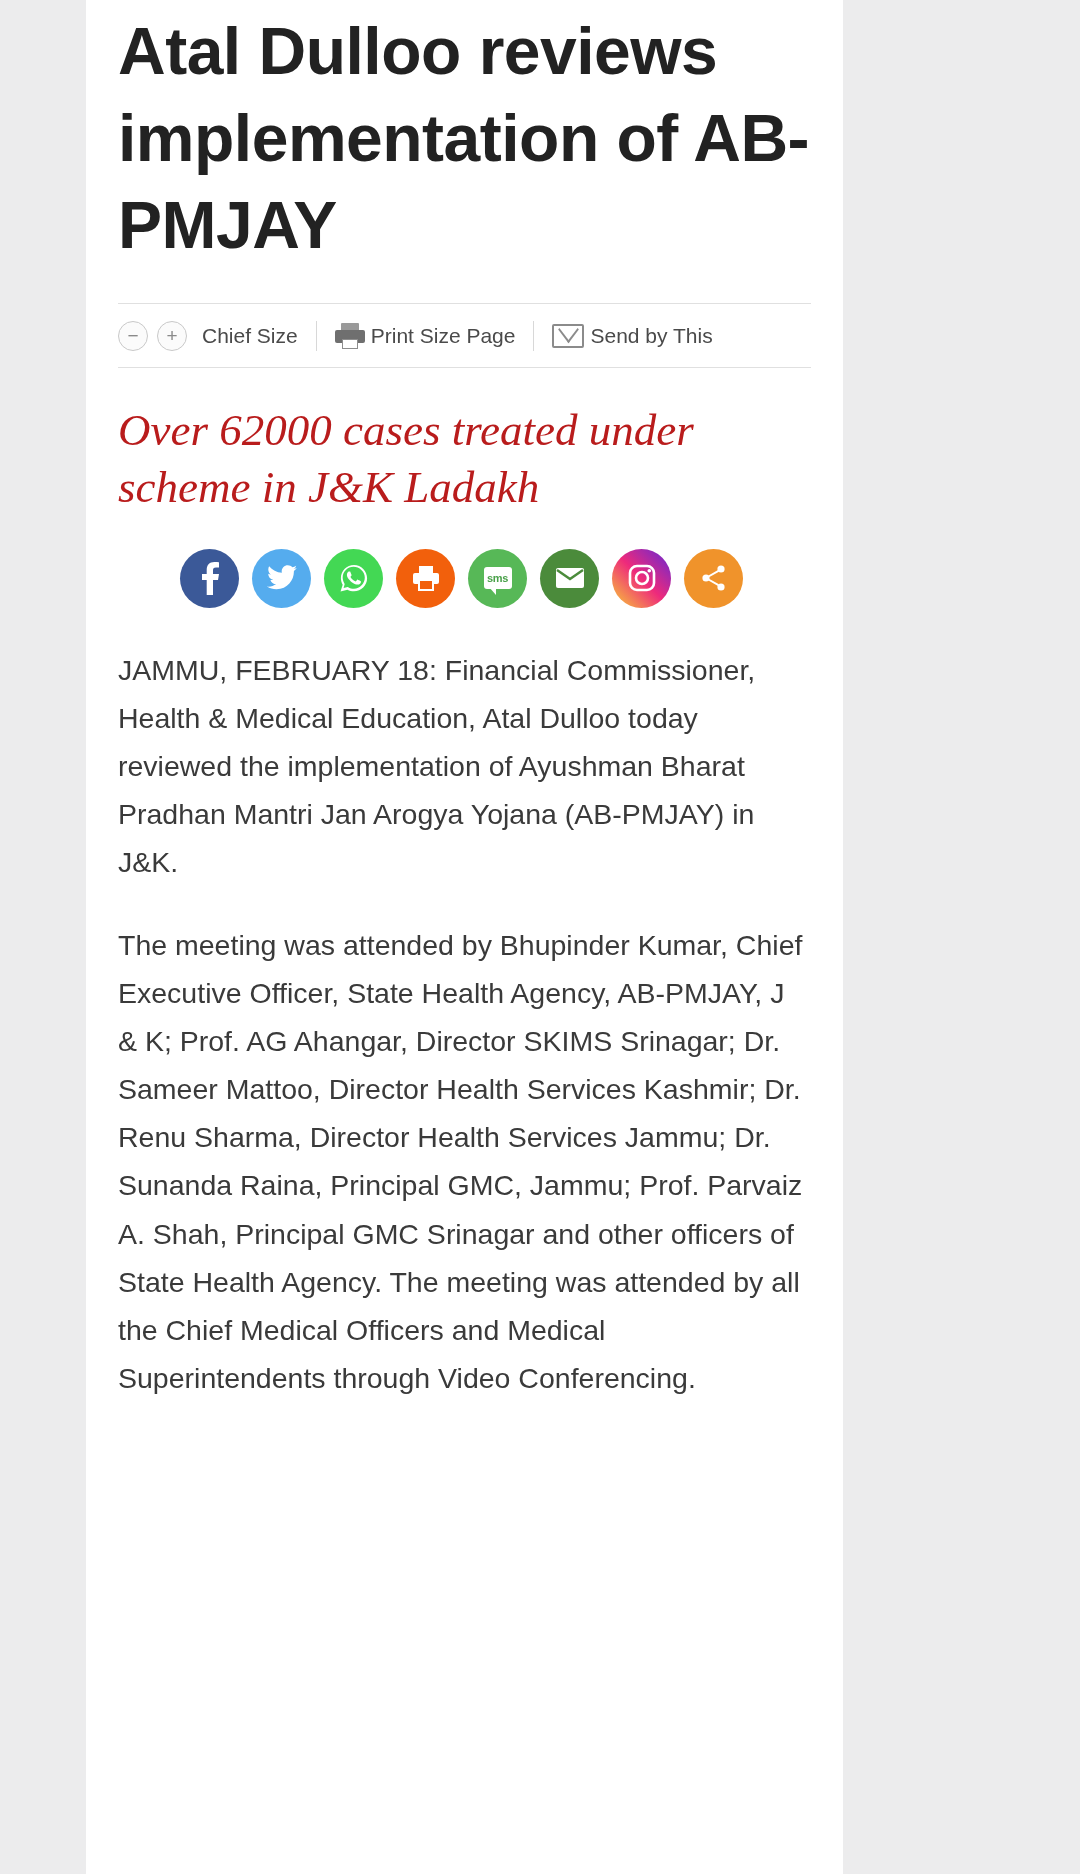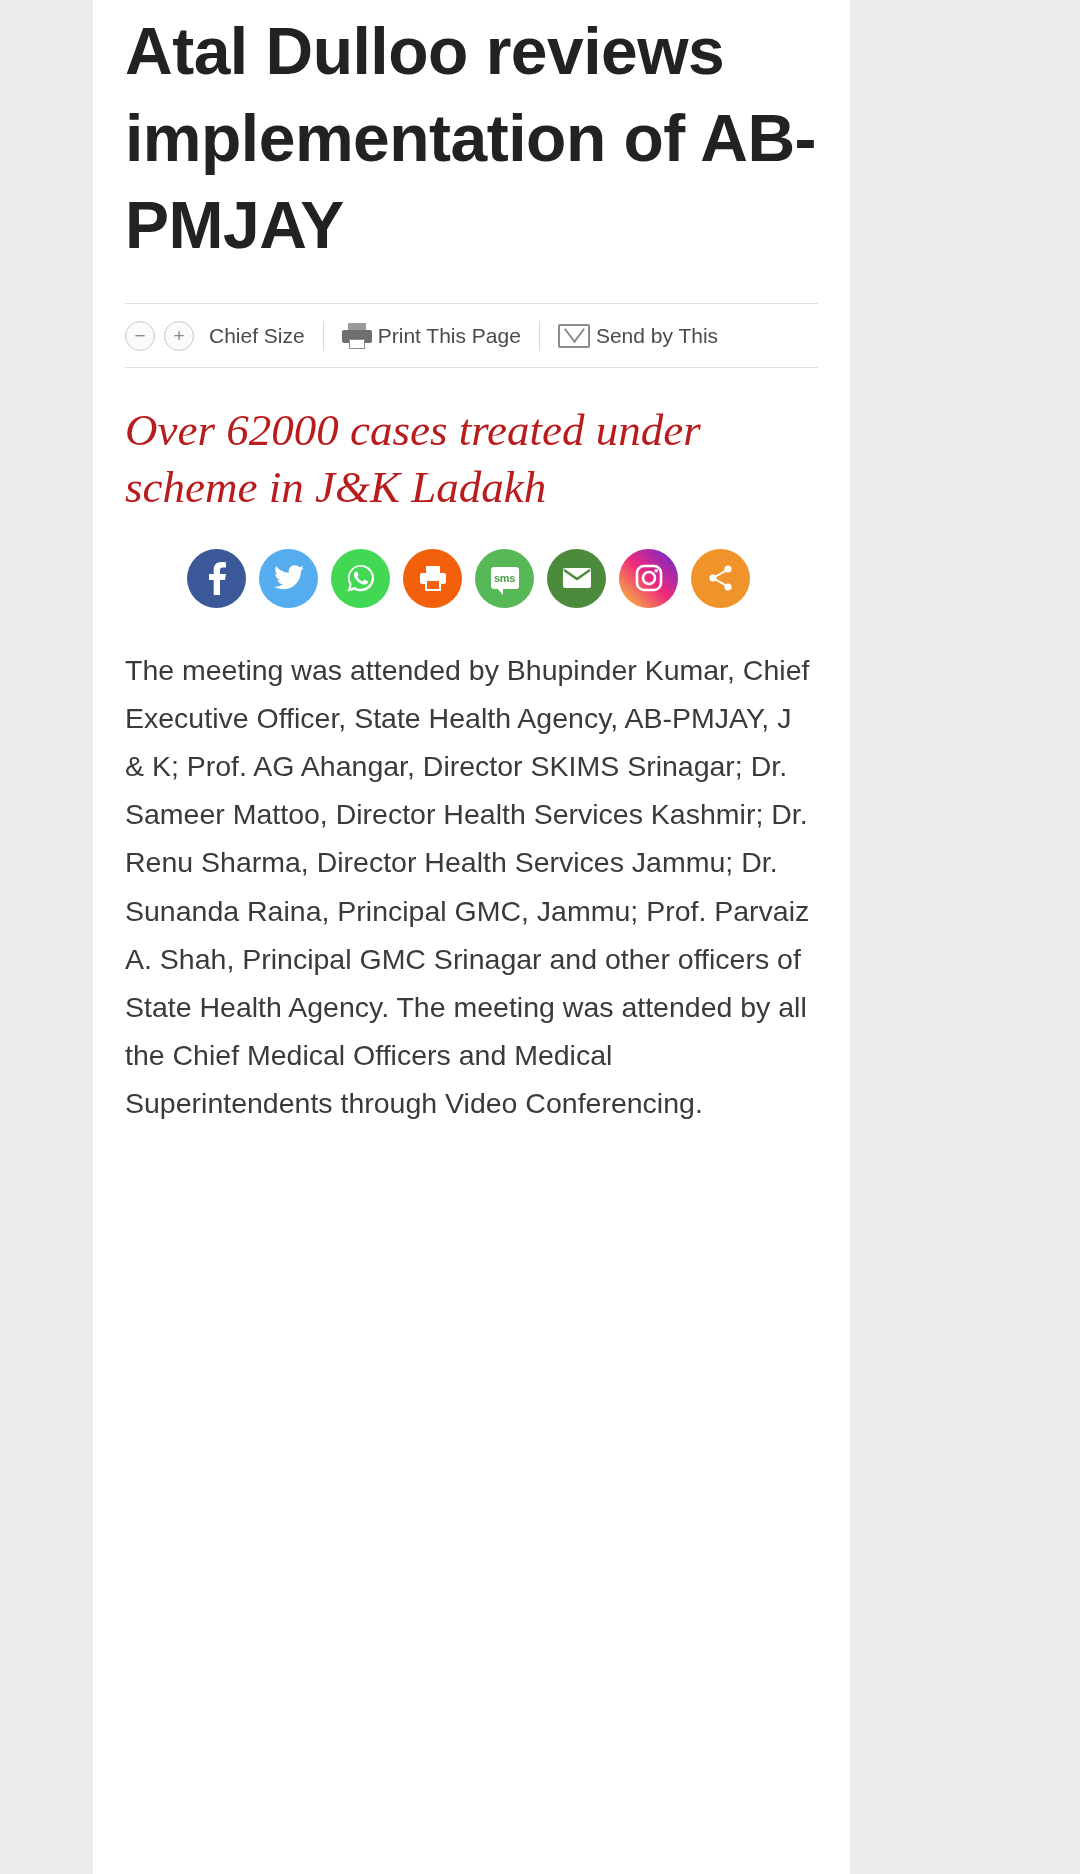--- a/index.html
+++ b/index.html
@@ -15,21 +15,21 @@
   }
   .page-wrap {
     width: 1080px;
     min-height: 1874px;
     position: relative;
     background: #ececed;
     box-sizing: border-box;
   }
   .article-card {
     position: absolute;
-    left: 93px;
+    left: 86px;
     top: 0;
     width: 757px;
     min-height: 1874px;
     background: #ffffff;
     box-sizing: border-box;
     padding: 0 32px 40px 32px;
   }
   .headline {
     margin: 0;
     padding: 8px 0 0 0;
@@ -218,21 +218,21 @@
         <span class="circle-btn">+</span>
         <span class="tool-label">Chief Size</span>
       </div>
       <div class="divider"></div>
       <div class="tool-group">
         <span class="printer-icon">
           <span class="top"></span>
             <span class="body"></span>
             <span class="paper"></span>
         </span>
-        <span class="tool-label">Print This Page</span>
+        <span class="tool-label">Print Size Page</span>
       </div>
       <div class="divider"></div>
       <div class="tool-group">
         <span class="mail-icon"></span>
         <span class="tool-label">Send by This</span>
       </div>
     </div>
 
     <h2 class="subhead">Over 62000 cases treated under scheme in J&amp;K Ladakh</h2>
 
@@ -281,17 +281,18 @@
         <svg width="26" height="26" viewBox="0 0 26 26">
             <circle cx="20" cy="4" r="3.6" fill="#fff"></circle>
             <circle cx="20" cy="22" r="3.6" fill="#fff"></circle>
             <circle cx="5" cy="13" r="3.6" fill="#fff"></circle>
             <path d="M7.5 11.5L17.5 5.8M7.5 14.5l10 5.7" stroke="#fff" stroke-width="2" fill="none"></path>
           </svg>
       </span>
     </div>
 
     <div class="body-text">
+      <p>JAMMU, FEBRUARY 18: Financial Commissioner, Health &amp; Medical Education, Atal Dulloo today reviewed the implementation of Ayushman Bharat Pradhan Mantri Jan Arogya Yojana (AB-PMJAY) in J&amp;K.</p>
       <p>The meeting was attended by Bhupinder Kumar, Chief Executive Officer, State Health Agency, AB-PMJAY, J &amp; K; Prof. AG Ahangar, Director SKIMS Srinagar; Dr. Sameer Mattoo, Director Health Services Kashmir; Dr. Renu Sharma, Director Health Services Jammu; Dr. Sunanda Raina, Principal GMC, Jammu; Prof. Parvaiz A. Shah, Principal GMC Srinagar and other officers of State Health Agency. The meeting was attended by all the Chief Medical Officers and Medical Superintendents through Video Conferencing.</p>
     </div>
 
   </div>
 </div>
 
 </body></html>

